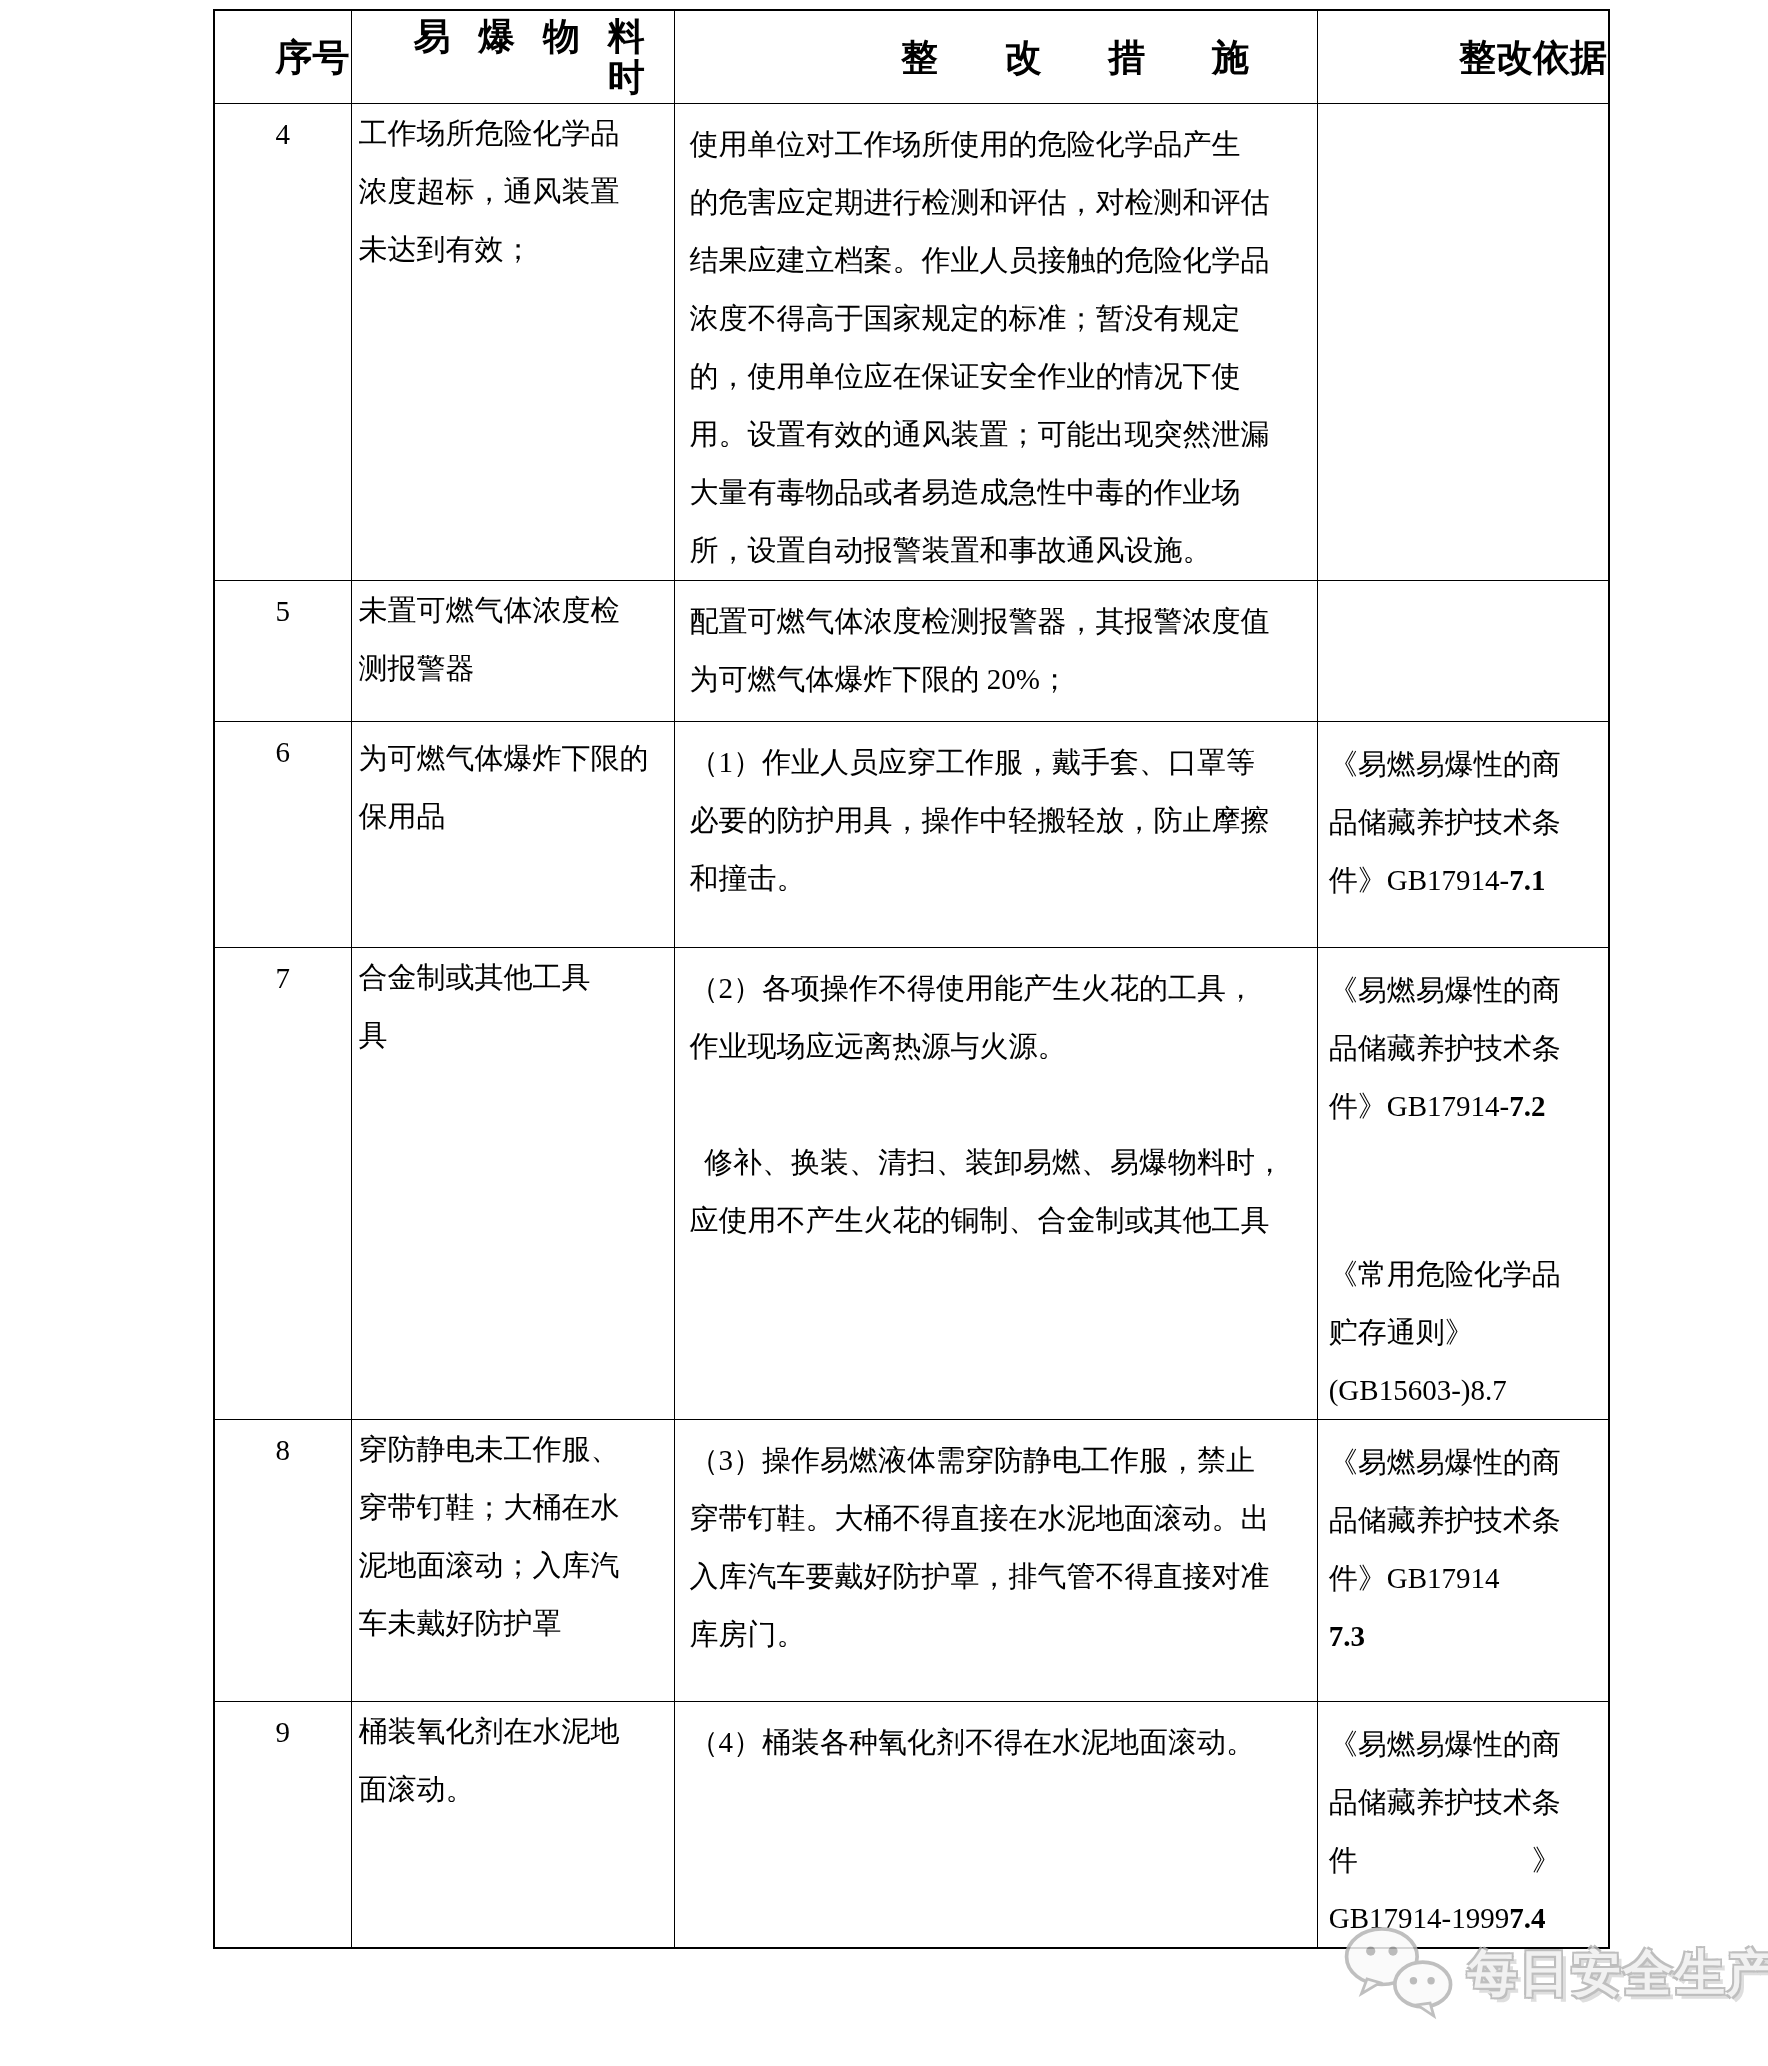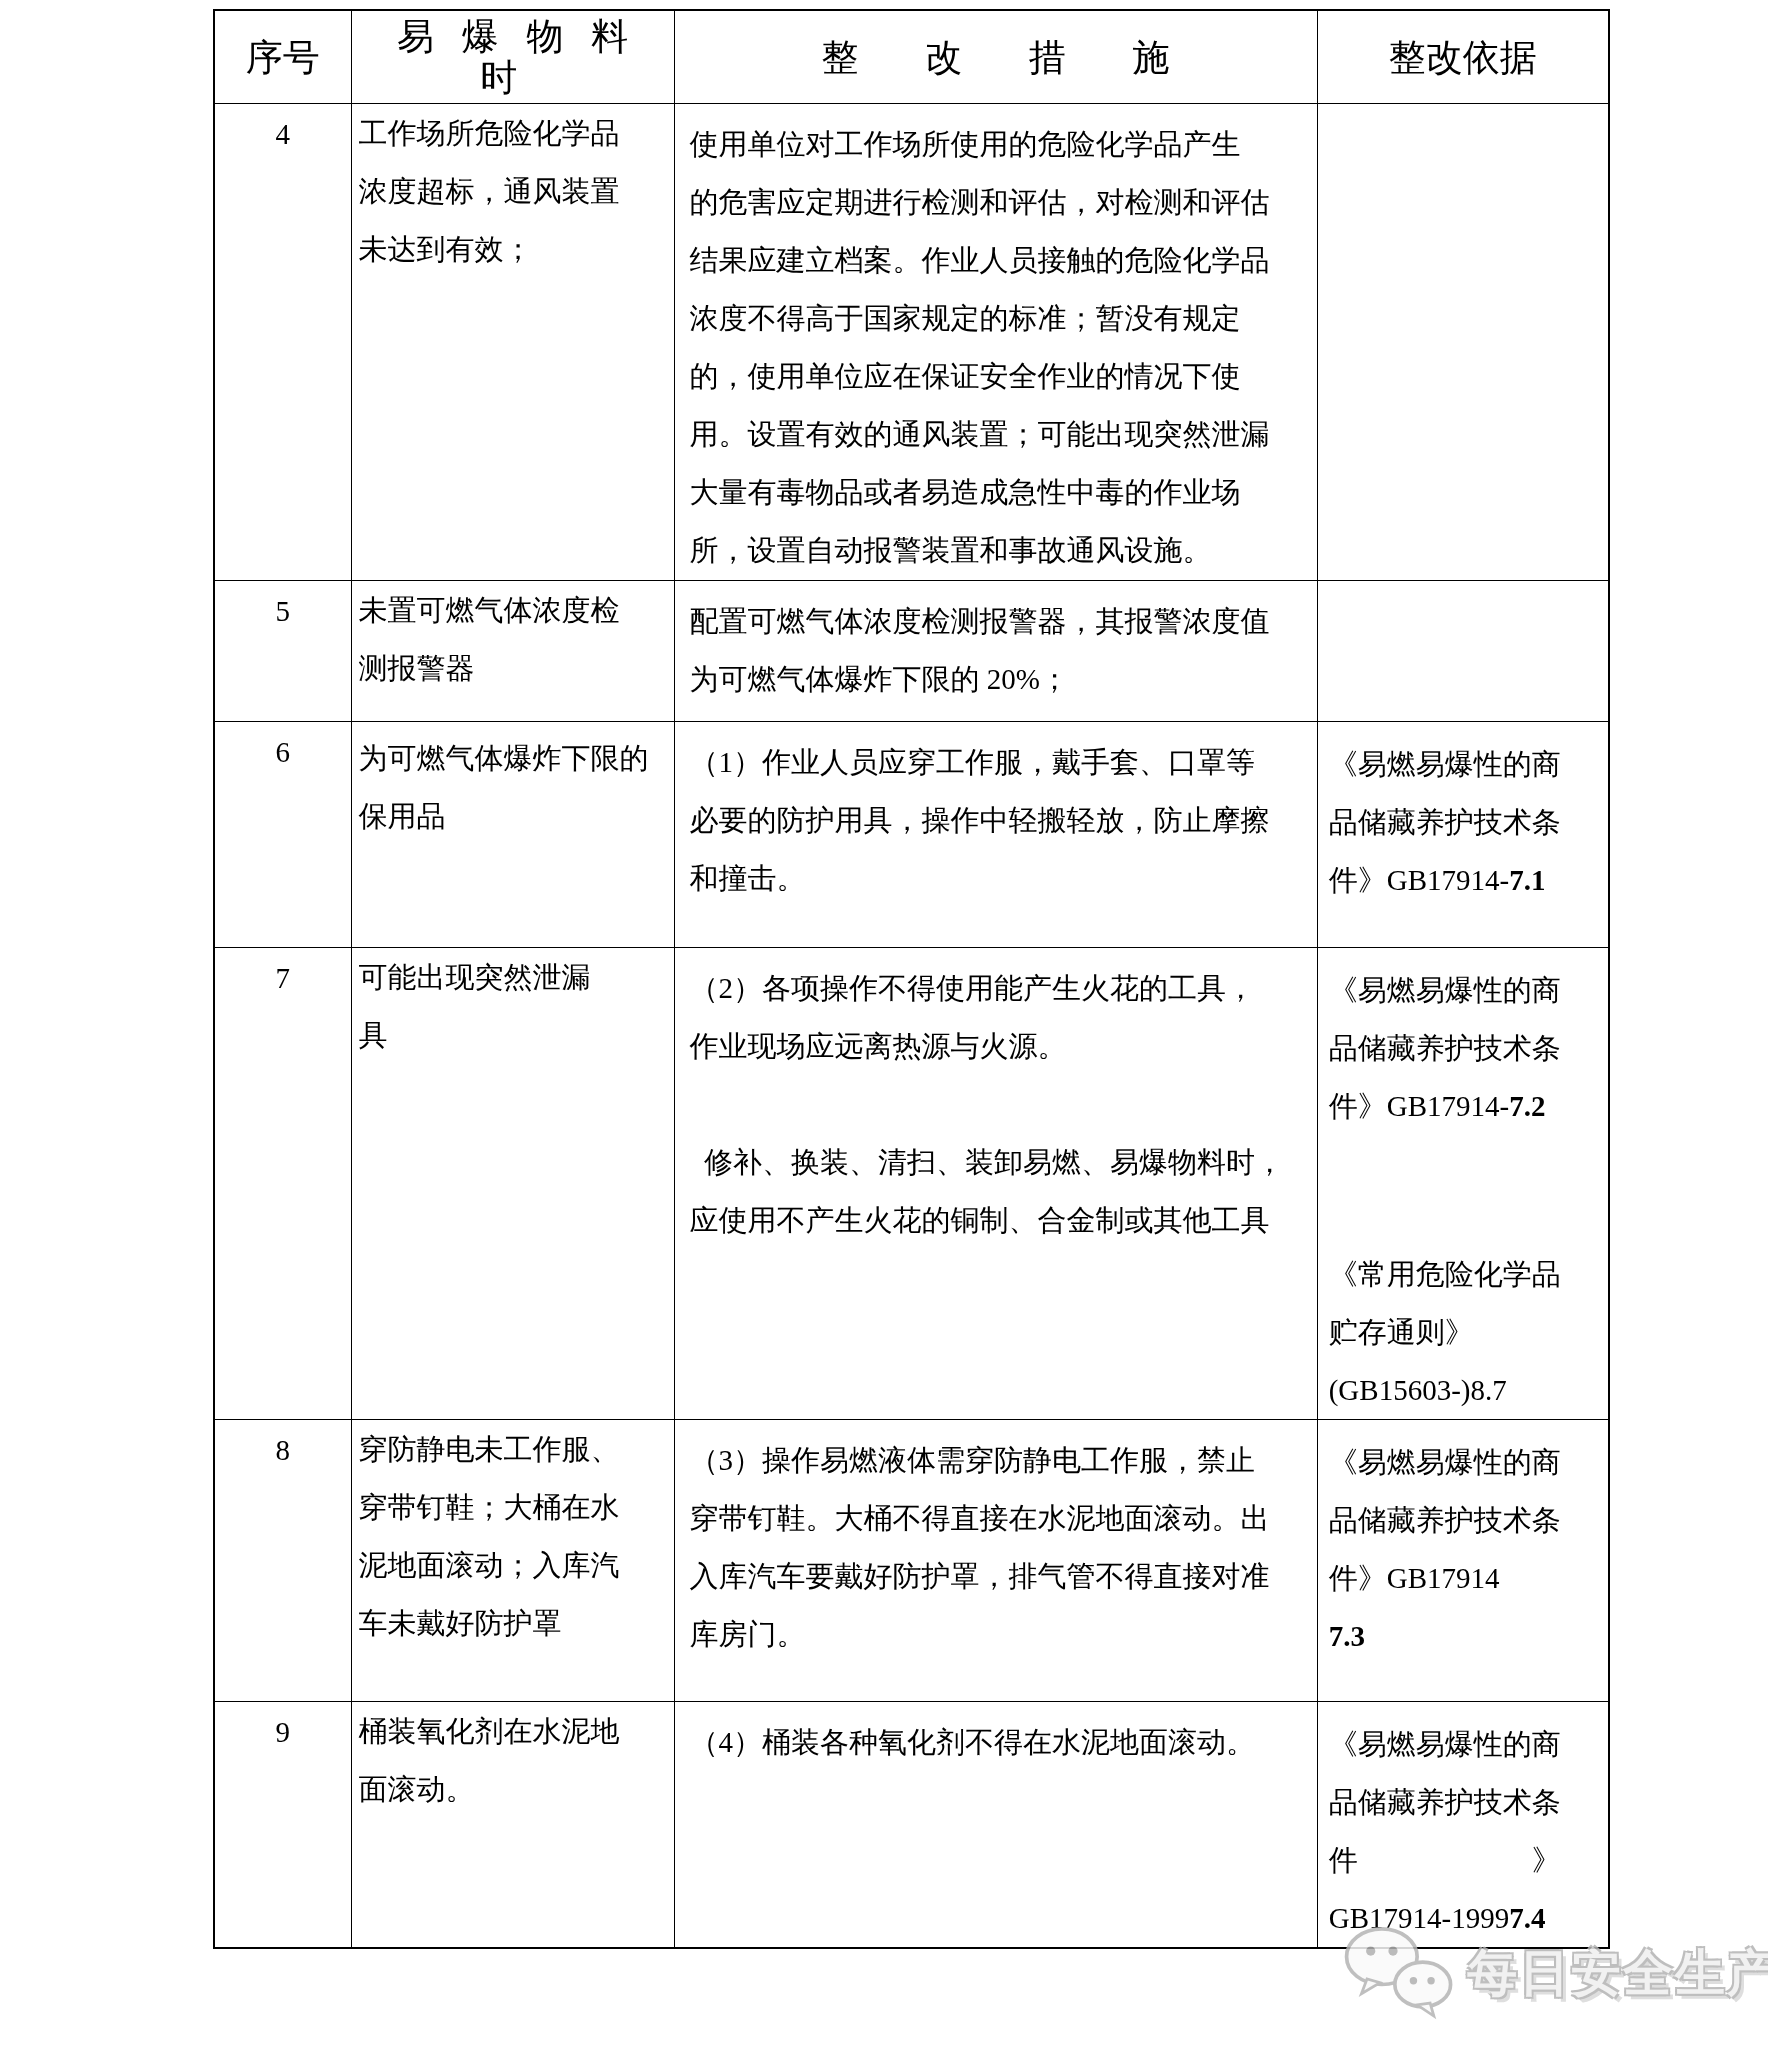--- a/index.html
+++ b/index.html
@@ -11,21 +11,21 @@
     position:absolute;left:213px;top:9.3px;width:1396px;
     border-collapse:collapse;table-layout:fixed;background:#fff;
     border:2.8px solid #000;
   }
   .doc-table td,.doc-table th{
     border:1.9px solid #000;vertical-align:top;overflow:hidden;
     font-size:29px;line-height:58px;font-weight:normal;
     word-break:break-all;
   }
   th.h{
-    font-size:37px;font-weight:normal;text-align:center;vertical-align:middle;
+    font-size:37px;font-weight:bold;text-align:right;vertical-align:middle;
     line-height:41px;
   }
   th.h-hazard{letter-spacing:0.75em;text-indent:0.75em;}
   th.h-measure{letter-spacing:1.8em;text-indent:1.8em;}
   .c-no{vertical-align:middle;text-align:center;font-size:35px;}
   .c-hazard{vertical-align:middle;padding:0 7px;}
   .c-hazard.vtop{vertical-align:top;padding-top:7.5px;}
   .c-measure{padding:11.2px 13px 0 15px;}
   .c-basis{padding:13px 9.3px 0 11.2px;font-size:29px;line-height:54px;margin-left:8px;}
   .txt{white-space:pre-wrap;}
@@ -123,21 +123,21 @@
     <td class="c-basis">
       <p><span class="txt">《易燃易爆性的商
 品储藏养护技术条
 件》GB17914-</span><b>7.1</b></p>
     </td>
   </tr>
 
   <tr class="r-4">
     <td class="c-no">7</td>
     <td class="c-hazard">
-          <p class="txt">可能出现突然泄漏
+          <p class="txt">合金制或其他工具
 具</p>
         </td>
     <td class="c-measure">
       <p class="txt">（2）各项操作不得使用能产生火花的工具，
 作业现场应远离热源与火源。</p>
       <p class="txt gap indent">修补、换装、清扫、装卸易燃、易爆物料时，
 应使用不产生火花的铜制、合金制或其他工具</p>
     </td>
     <td class="c-basis">
       <p><span class="txt">《易燃易爆性的商

